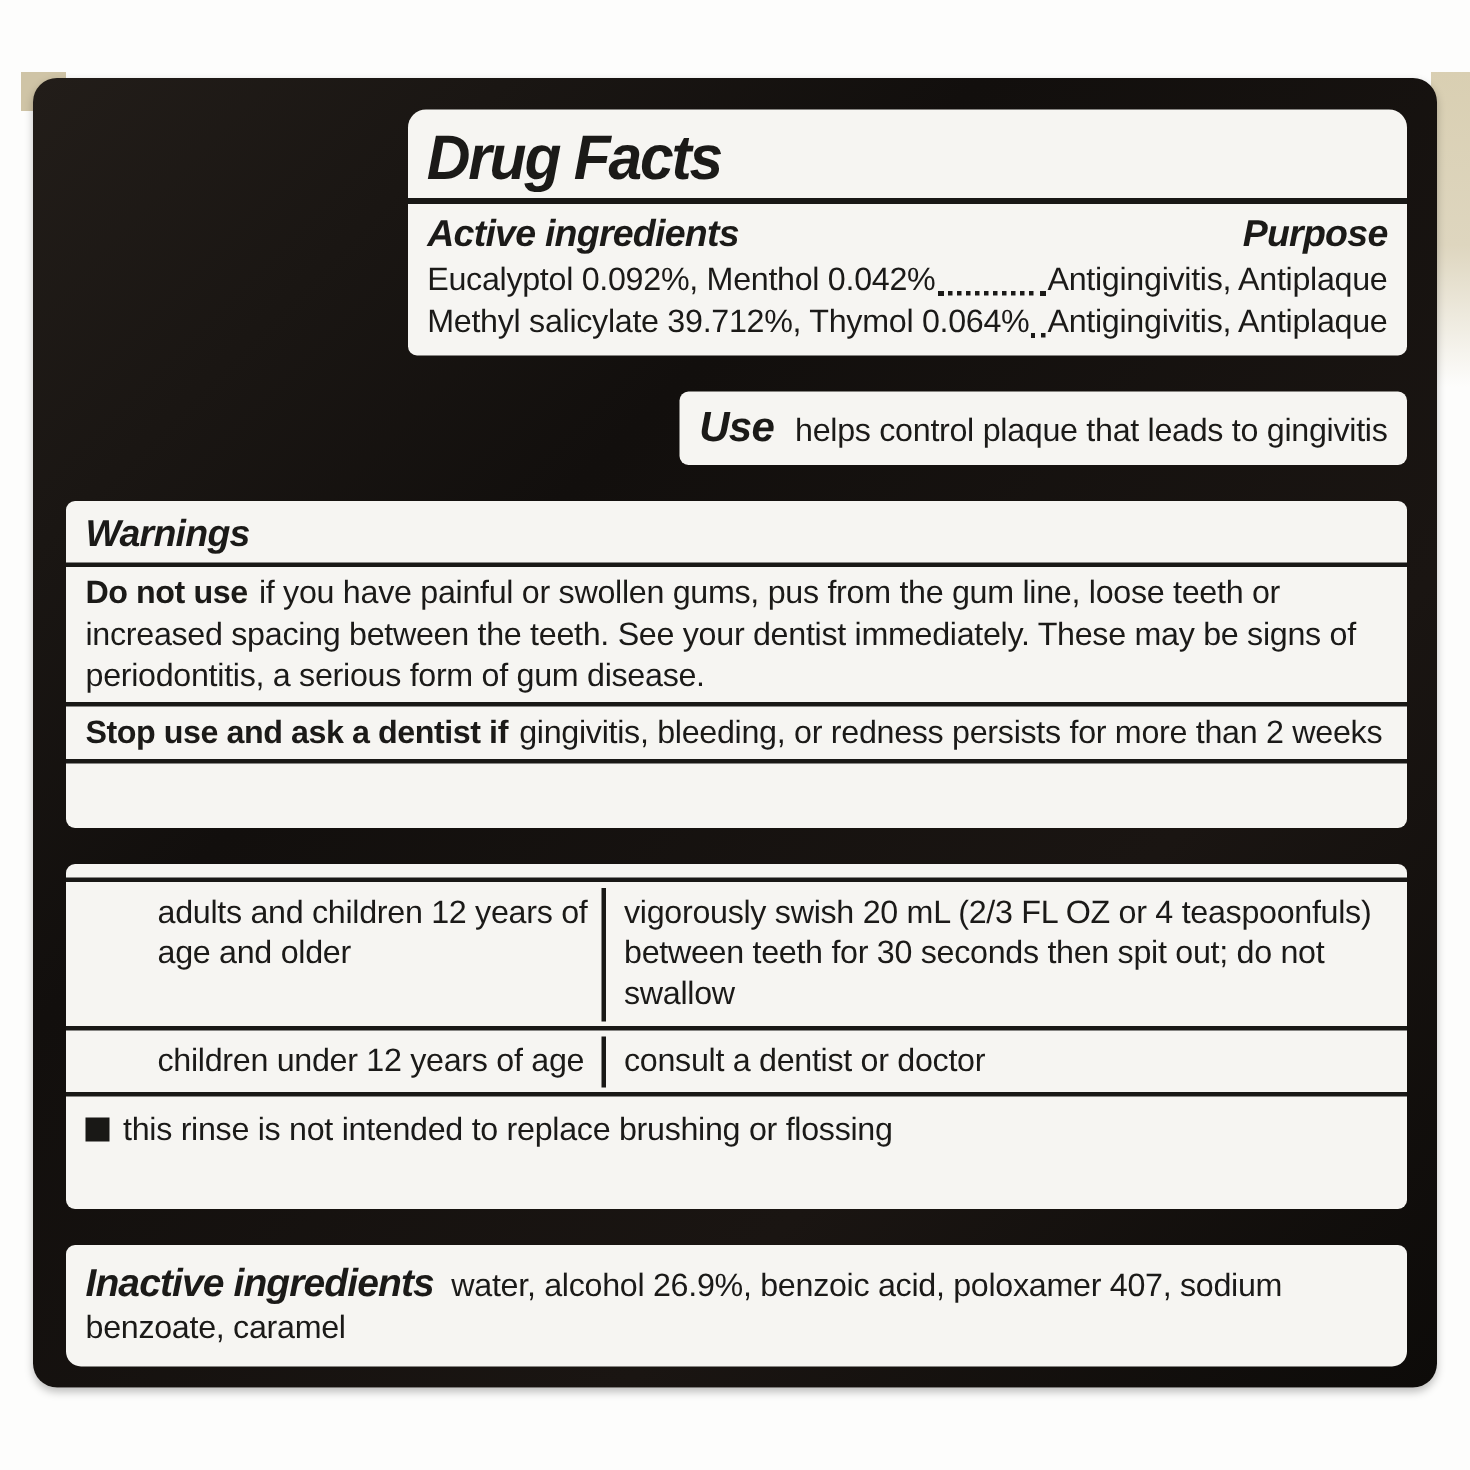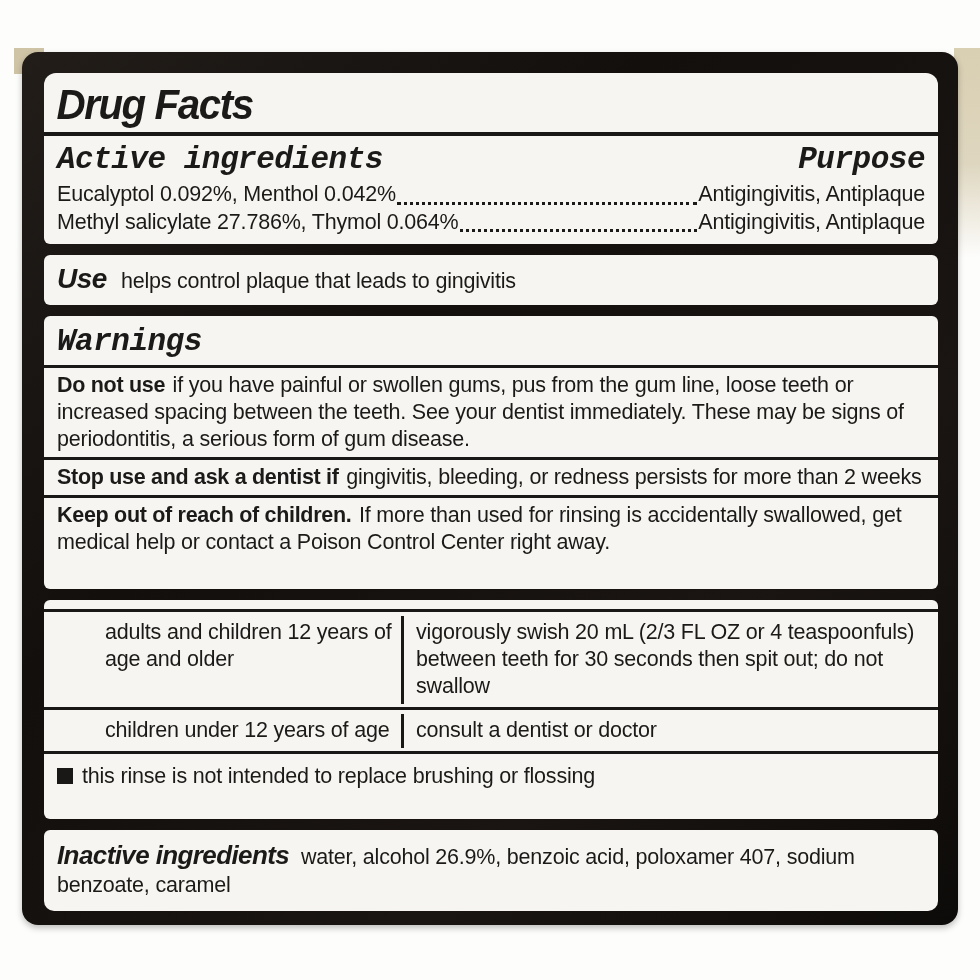--- a/index.html
+++ b/index.html
@@ -7,34 +7,35 @@
     position:relative;width:980px;height:980px;background:#fdfdfc;overflow:hidden;
     font-family:"Liberation Sans","DejaVu Sans",sans-serif;color:#1b1a18;
   }
   .photo-tan-right{position:absolute;right:0;top:48px;width:26px;height:210px;
     background:linear-gradient(180deg,#d9cfb2 0%,#ded6bf 55%,rgba(222,214,191,0) 100%);}
   .photo-tan-left{position:absolute;left:14px;top:48px;width:30px;height:26px;background:#cfc4a6;}
   .bottle{
     position:absolute;left:22px;top:52px;width:936px;height:873px;box-sizing:border-box;
     background:linear-gradient(135deg,#221d19 0%,#120f0d 35%,#1a1512 70%,#0d0b09 100%);
     border-radius:16px;padding:21px 20px 14px 22px;
-    display:flex;flex-direction:column;gap:11px;
+    display:flex;flex-direction:column;gap:24px;
     box-shadow:0 3px 6px rgba(0,0,0,.25);
+    align-items:flex-end;
   }
   .sec{background:#f6f5f2;border-radius:6px;padding:6px 0 8px 0;}
   .sec-head1{border-radius:12px 12px 6px 6px;}
   .sec-last{border-radius:6px 6px 10px 10px;}
   .px{padding-left:13px;padding-right:13px;}
   .rule{height:3px;background:#191816;margin:3px 0 4px 0;}
   .rule-thick{height:4px;}
   .title{
     font-size:42px;font-weight:800;font-style:italic;letter-spacing:-1.5px;
     line-height:1.15;transform:scaleX(.96);transform-origin:left;padding-top:2px;
   }
-  .h2{font-size:31px;font-weight:700;font-style:italic;letter-spacing:-.5px;line-height:1.3;font-family:Liberation Mono, monospace;}
+  .h2{font-size:25px;font-weight:700;font-style:italic;letter-spacing:-.5px;line-height:1.3;}
   .body-t{font-size:21.5px;line-height:1.26;letter-spacing:-.2px;}
   .lead{font-weight:700;margin-right:.35em;letter-spacing:-.3px;}
   .lead-it{font-weight:700;font-style:italic;font-size:28px;margin-right:.5em;letter-spacing:-.5px;}
   .big-lead{font-weight:700;font-style:italic;font-size:26px;margin-right:.45em;letter-spacing:-.6px;}
   .ai-head{display:flex;justify-content:space-between;align-items:baseline;}
   .ai-row{display:flex;align-items:baseline;font-size:21.5px;line-height:1.3;letter-spacing:-.2px;}
   .ai-ing,.ai-pur{white-space:nowrap;flex:0 0 auto;}
   .ldr{flex:1 1 auto;border-bottom:3px dotted #1b1a18;margin:0 1px 4px 1px;min-width:10px;align-self:flex-end;}
   .para{margin:3px 0 4px 0;}
   .dir-table .row{display:flex;align-items:stretch;margin-left:48px;}
@@ -59,21 +60,21 @@
       <div class="ai-head px">
         <span class="h2">Active ingredients</span>
         <span class="h2">Purpose</span>
       </div>
       <div class="ai-row px">
         <span class="ai-ing">Eucalyptol 0.092%, Menthol 0.042%</span>
         <span class="ldr"></span>
         <span class="ai-pur">Antigingivitis, Antiplaque</span>
       </div>
       <div class="ai-row px">
-        <span class="ai-ing">Methyl salicylate 27.786%, Thymol 0.064%</span>
+        <span class="ai-ing">Methyl salicylate 39.712%, Thymol 0.064%</span>
         <span class="ldr"></span>
         <span class="ai-pur">Antigingivitis, Antiplaque</span>
       </div>
     </div>
 
     <div class="sec">
       <div class="body-t px">
         <span class="lead-it">Use</span><span>helps control plaque that leads to gingivitis</span>
       </div>
     </div>
@@ -82,23 +83,20 @@
       <div class="h2 px">Warnings</div>
       <div class="rule"></div>
       <div class="body-t px para">
         <span class="lead">Do not use</span><span>if you have painful or swollen gums, pus from the gum line, loose teeth or increased spacing between the teeth. See your dentist immediately. These may be signs of periodontitis, a serious form of gum disease.</span>
       </div>
       <div class="rule"></div>
       <div class="body-t px para">
         <span class="lead">Stop use and ask a dentist if</span><span>gingivitis, bleeding, or redness persists for more than 2 weeks</span>
       </div>
       <div class="rule"></div>
-      <div class="body-t px para">
-        <span class="lead">Keep out of reach of children.</span><span>If more than used for rinsing is accidentally swallowed, get medical help or contact a Poison Control Center right away.</span>
-      </div>
     </div>
 
     <div class="sec grow dir-table">
       <div class="rule"></div>
       <div class="row">
         <div class="cell-l body-t">adults and children 12 years of age and older</div>
         <div class="cell-r body-t">vigorously swish 20 mL (2/3 FL OZ or 4 teaspoonfuls) between teeth for 30 seconds then spit out; do not swallow</div>
       </div>
       <div class="rule"></div>
       <div class="row">

